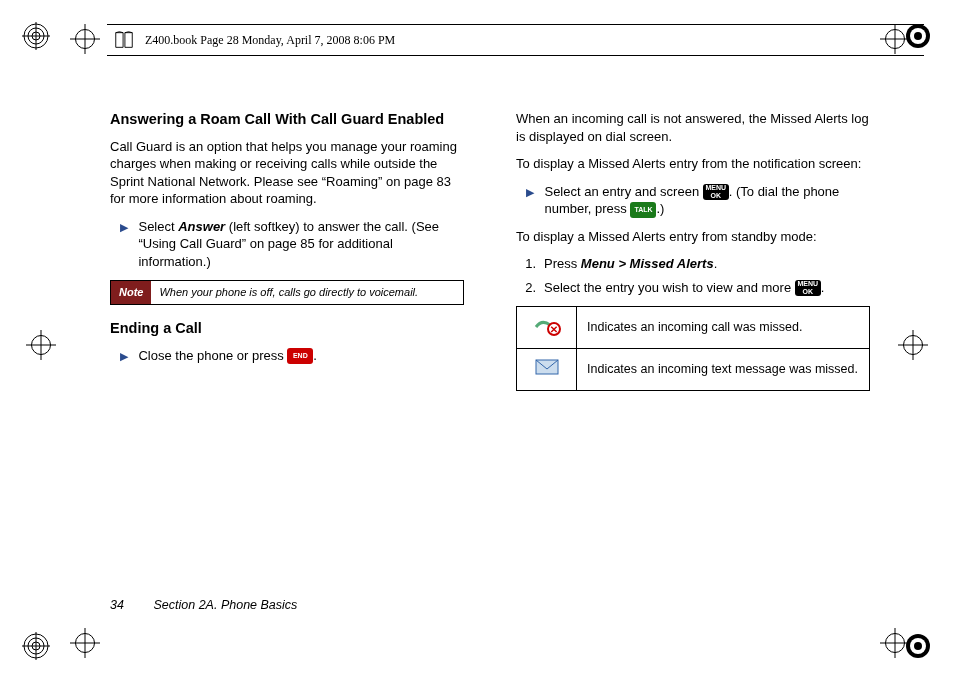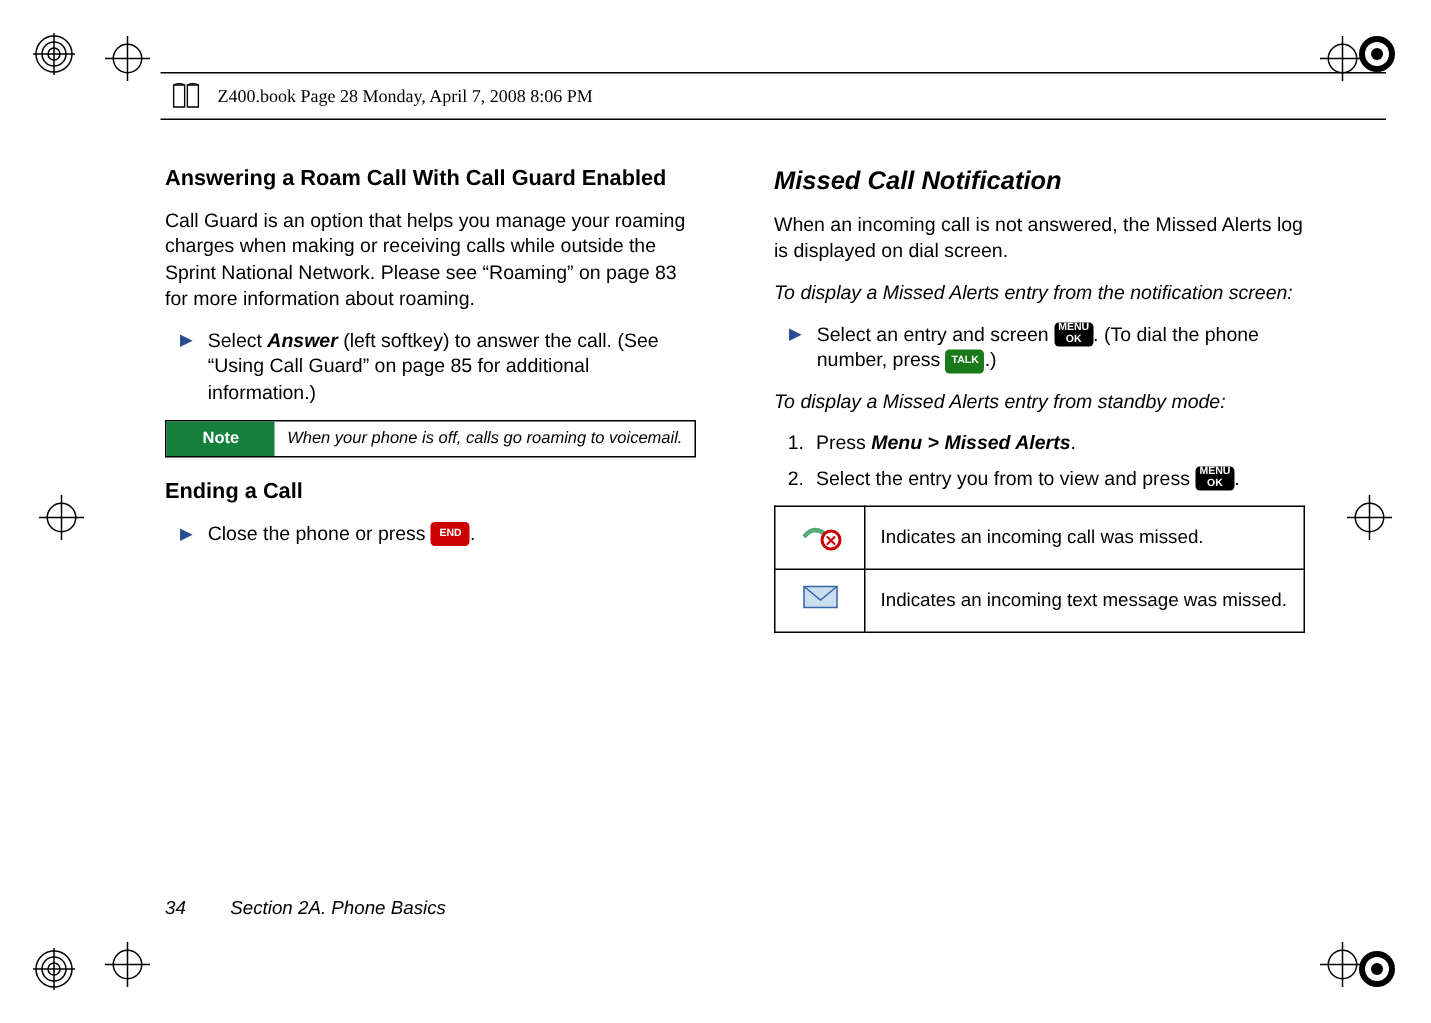--- a/index.html
+++ b/index.html
@@ -14,21 +14,21 @@
   }
   
   .reg-mark {
     position: absolute;
     width: 28px; height: 28px;
   }
   .reg-mark svg { width: 100%; height: 100%; }
   
   .header {
     position: absolute;
-    top: 48px; left: 107px; right: 30px;
+    top: 24px; left: 107px; right: 30px;
     height: 32px;
     border-top: 1px solid #000;
     border-bottom: 1px solid #000;
     display: flex;
     align-items: center;
     gap: 10px;
     padding-left: 6px;
   }
   .header-icon {
     width: 22px; height: 22px;
@@ -59,21 +59,21 @@
     font-weight: 700;
     margin-bottom: 8px;
   }
   h3.sec-italic {
     font-size: 17px;
     font-style: italic;
     font-weight: 700;
     margin-bottom: 8px;
   }
   p { margin-bottom: 10px; }
-  .em-italic { font-style: italic; }
+  .em-italic { }
   .bolditalic { font-style: italic; font-weight: 700; }
   .bullet-row {
     display: flex;
     gap: 10px;
     margin-bottom: 10px;
     padding-left: 10px;
   }
   .bullet-arrow {
     color: #2a4b8d;
     font-size: 11px;
@@ -86,24 +86,25 @@
     padding-left: 6px;
   }
   .num { width: 14px; text-align: right; }
   .note-box {
     display: flex;
     border: 1px solid #000;
     margin: 8px 0 14px 0;
     font-size: 11px;
   }
   .note-label {
-    background: #15803d;
+    background: #7f1d1d;
     color: #fff;
+    font-style: italic;
     font-weight: 700;
-    padding: 4px 24px;
+    padding: 4px 8px;
   }
   .note-text {
     font-style: italic;
     padding: 4px 8px;
     flex: 1;
   }
   .key {
     display: inline-block;
     vertical-align: middle;
     width: 26px; height: 16px;
@@ -230,52 +231,51 @@
     <h3 class="sec">Answering a Roam Call With Call Guard Enabled</h3>
     <p>Call Guard is an option that helps you manage your roaming charges when making or receiving calls while outside the Sprint National Network. Please see “Roaming” on page 83 for more information about roaming.</p>
     <div class="bullet-row">
       <span class="bullet-arrow">▶</span>
       <span>
         <span>Select </span><span class="bolditalic">Answer</span><span> (left softkey) to answer the call. (See “Using Call Guard” on page 85 for additional information.)</span>
       </span>
     </div>
     <div class="note-box">
       <div class="note-label">Note</div>
-      <div class="note-text">When your phone is off, calls go roaming to voicemail.</div>
+      <div class="note-text">When your phone is off, calls go directly to voicemail.</div>
     </div>
     <h3 class="sec">Ending a Call</h3>
     <div class="bullet-row">
       <span class="bullet-arrow">▶</span>
       <span>
         <span>Close the phone or press </span><span class="key end"><span style="line-height:16px">END</span></span><span>.</span>
       </span>
     </div>
   </div>
 
   <div class="col">
-    <h3 class="sec-italic">Missed Call Notification</h3>
     <p>When an incoming call is not answered, the Missed Alerts log is displayed on dial screen.</p>
     <p class="em-italic" style="font-weight:400">To display a Missed Alerts entry from the notification screen:</p>
     <div class="bullet-row">
       <span class="bullet-arrow">▶</span>
       <span>
         <span>Select an entry and screen </span><span class="key menuok"><span>MENU</span><br><span>OK</span></span><span>. (To dial the phone number, press </span><span class="key talk"><span style="line-height:16px">TALK</span></span><span>.)</span>
       </span>
     </div>
     <p class="em-italic">To display a Missed Alerts entry from standby mode:</p>
     <div class="num-row">
       <span class="num">1.</span>
       <span>
         <span>Press </span><span class="bolditalic">Menu &gt; Missed Alerts</span><span>.</span>
       </span>
     </div>
     <div class="num-row">
       <span class="num">2.</span>
       <span>
-        <span>Select the entry you from to view and press </span><span class="key menuok"><span>MENU</span><br><span>OK</span></span><span>.</span>
+        <span>Select the entry you wish to view and more </span><span class="key menuok"><span>MENU</span><br><span>OK</span></span><span>.</span>
       </span>
     </div>
 
     <table class="icon-table">
       <tbody>
           <tr>
         <td class="icon-cell">
           <svg width="30" height="24" viewBox="0 0 30 24">
                 <path d="M4 14 q6 -8 14 -2" fill="none" stroke="#5a7" stroke-width="3"></path>
                 <circle cx="22" cy="16" r="6" fill="#fff" stroke="#c00" stroke-width="2"></circle>

